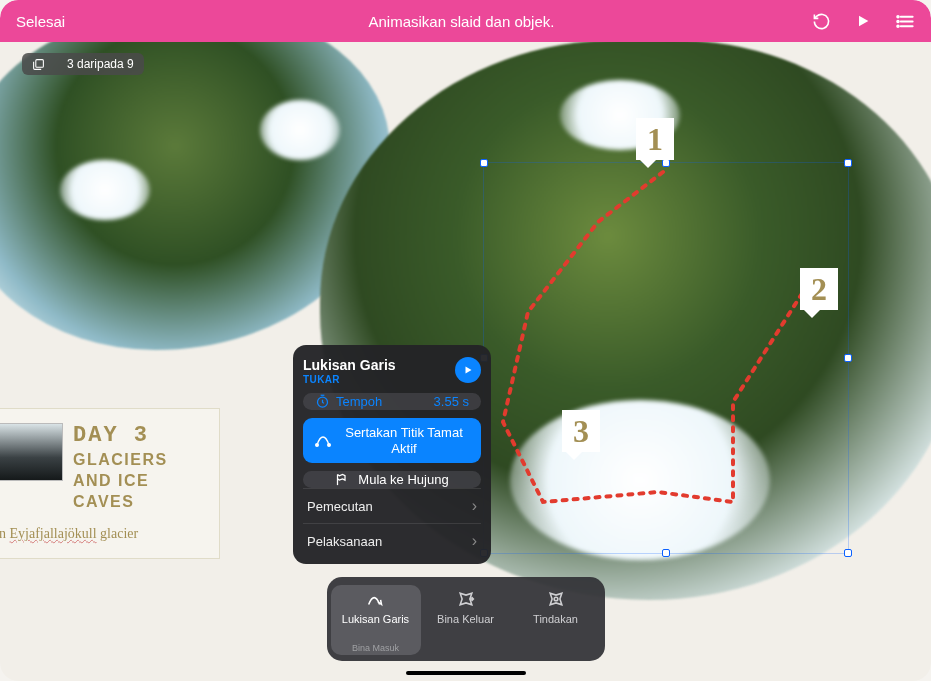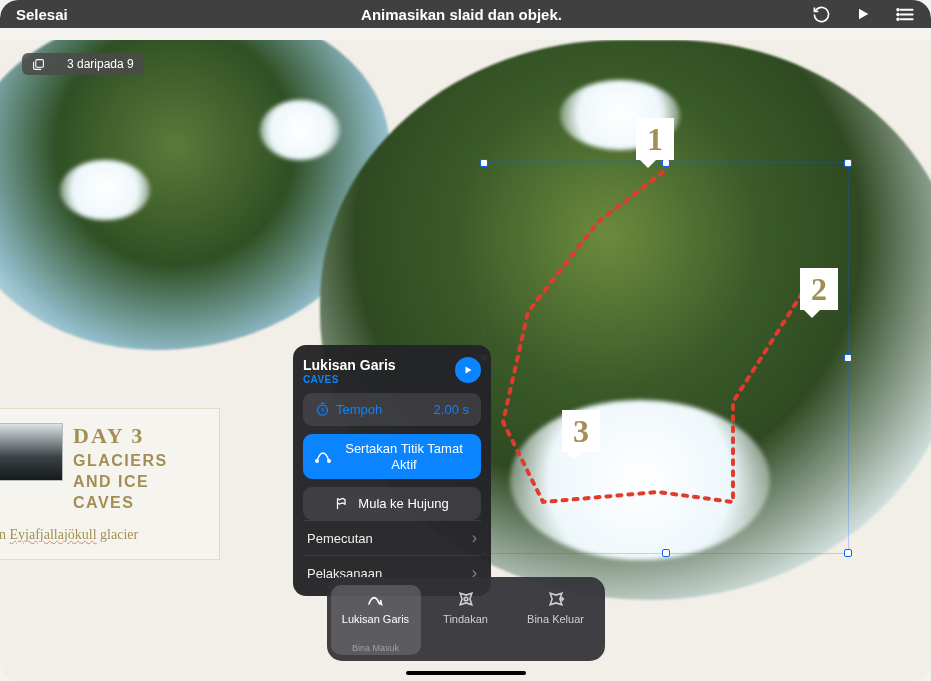--- a/index.html
+++ b/index.html
@@ -8,31 +8,30 @@
       width: 931px;
       height: 681px;
       overflow: hidden;
       position: relative;
       background: #f5f3ef;
       border-radius: 18px;
     }
     
     
     .topbar {
-      height: 28px;
-      background: #404040;
+      height: 42px;
+      background: #ec4899;
       display: flex;
       align-items: center;
       justify-content: space-between;
       padding: 0 16px;
       color: white;
       position: relative;
       z-index: 50;
       border-radius: 18px 18px 0 0;
-      font-weight: bold;
     }
     .top-left { font-size: 15px; }
     .top-center {
       position: absolute;
       left: 0; right: 8px;
       text-align: center;
       font-size: 15px;
       pointer-events: none;
     }
     .top-right { display: flex; gap: 22px; align-items: center; }
@@ -164,21 +163,21 @@
       width: 64px; height: 58px;
       background: linear-gradient(to bottom, #d9e3e6 0%, #3a4144 60%, #15191a 100%);
       border: 1px solid #bbb;
       flex-shrink: 0;
     }
     .day-title {
       color: #a38f54;
       font-size: 22px;
       font-weight: 700;
       letter-spacing: 2px;
-      font-family: Liberation Serif, serif;
+      font-family: Liberation Mono, monospace;
     }
     .day-sub {
       color: #a38f54;
       font-size: 16px;
       font-weight: 700;
       letter-spacing: 1.5px;
       line-height: 1.3;
       margin-top: 2px;
       font-family: "Arial Narrow", sans-serif;
     }
@@ -210,21 +209,21 @@
       width: 26px; height: 26px;
       border-radius: 50%;
       background: #0a84ff;
       display: flex; align-items: center; justify-content: center;
     }
     
     .panel-row {
       margin-top: 8px;
       background: rgba(80,80,85,0.55);
       border-radius: 9px;
-      padding: 9px 12px;
+      padding: 1px 12px;
       font-size: 13px;
       display: flex;
       align-items: center;
       justify-content: center;
       gap: 8px;
     }
     .row-duration { justify-content: space-between; color: #0a84ff; }
     .row-active {
       background: #0a84ff;
       flex-direction: row;
@@ -370,39 +369,39 @@
   </div>
   <div class="day-body">
     <div><span>n </span><span class="squiggle">Eyjafjallajökull</span><span> glacier</span></div>
   </div>
 </div>
 
 <div class="anim-panel">
   <div class="anim-header">
     <div>
       <div class="anim-title">Lukisan Garis</div>
-      <div class="anim-swap">CAVES</div>
+      <div class="anim-swap">TUKAR</div>
     </div>
     <div class="preview-btn">
       <svg width="12" height="12" viewBox="0 0 24 24" fill="white">
           <polygon points="7,5 19,12 7,19"></polygon>
         </svg>
     </div>
   </div>
 
   <div class="panel-row row-duration">
     <span style="display:flex;align-items:center;gap:6px;">
       <svg width="15" height="15" viewBox="0 0 24 24" fill="none" stroke="#0a84ff" stroke-width="2">
           <circle cx="12" cy="13" r="8"></circle>
           <path d="M12 9v4l2 2"></path>
           <path d="M9 2h6"></path>
         </svg>
       <span>Tempoh</span>
     </span>
-    <span>2.00 s</span>
+    <span>3.55 s</span>
   </div>
 
   <div class="panel-row row-active">
     <svg width="16" height="16" viewBox="0 0 24 24" fill="none" stroke="#fff" stroke-width="2">
         <path d="M3 18c0 0 4-12 9-12s9 12 9 12"></path>
         <circle cx="3" cy="18" r="2" fill="#fff"></circle>
         <circle cx="21" cy="18" r="2" fill="#fff"></circle>
       </svg>
     <span class="txt">Sertakan Titik Tamat Aktif</span>
   </div>
@@ -435,29 +434,29 @@
           <path d="M14 15l4 3-1-5"></path>
         </svg>
     </div>
     <div>Lukisan Garis</div>
     <div class="bb-sub">Bina Masuk</div>
   </div>
   <div class="bb-item">
     <div class="bb-icon">
       <svg width="22" height="22" viewBox="0 0 24 24" fill="none" stroke="#cfcfd2" stroke-width="1.7">
           <polygon points="12,3 15,9 21,12 15,15 12,21 9,15 3,12 9,9" transform="rotate(45 12 12)"></polygon>
-          <circle cx="12" cy="12" r="2"></circle>
-        </svg>
-    </div>
-    <div>Tindakan</div>
+          <path d="M16 12l4 0m-2 -2l2 2-2 2"></path>
+        </svg>
+    </div>
+    <div>Bina Keluar</div>
   </div>
   <div class="bb-item">
     <div class="bb-icon">
       <svg width="22" height="22" viewBox="0 0 24 24" fill="none" stroke="#cfcfd2" stroke-width="1.7">
           <polygon points="12,3 15,9 21,12 15,15 12,21 9,15 3,12 9,9" transform="rotate(45 12 12)"></polygon>
-          <path d="M16 12l4 0m-2 -2l2 2-2 2"></path>
-        </svg>
-    </div>
-    <div>Bina Keluar</div>
+          <circle cx="12" cy="12" r="2"></circle>
+        </svg>
+    </div>
+    <div>Tindakan</div>
   </div>
 </div>
 
 <div class="home-indicator"></div>
 
 </body></html>

